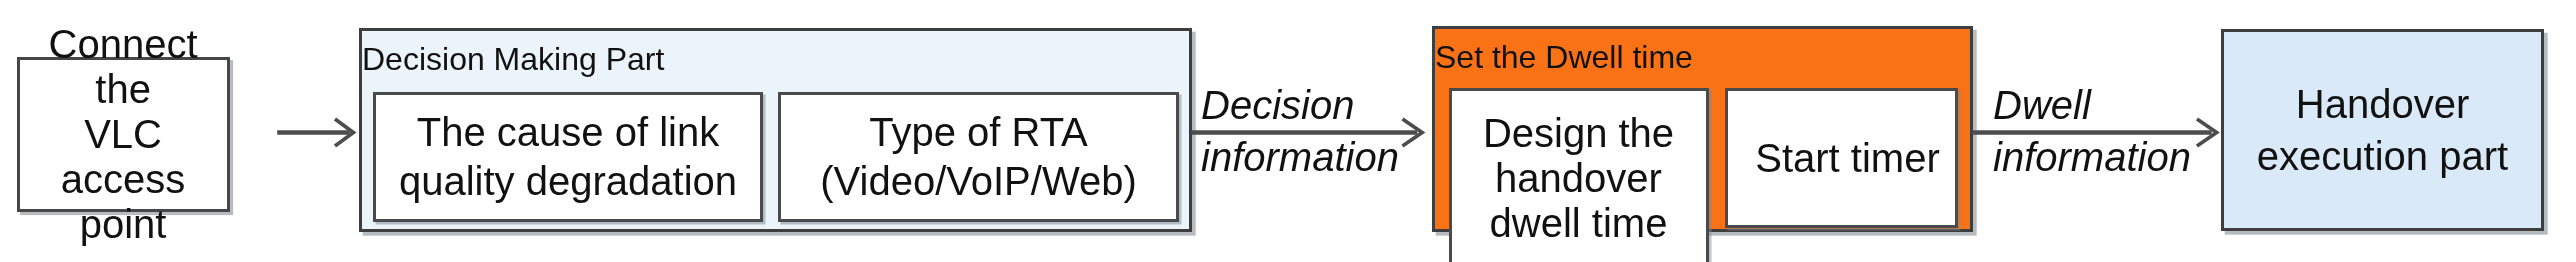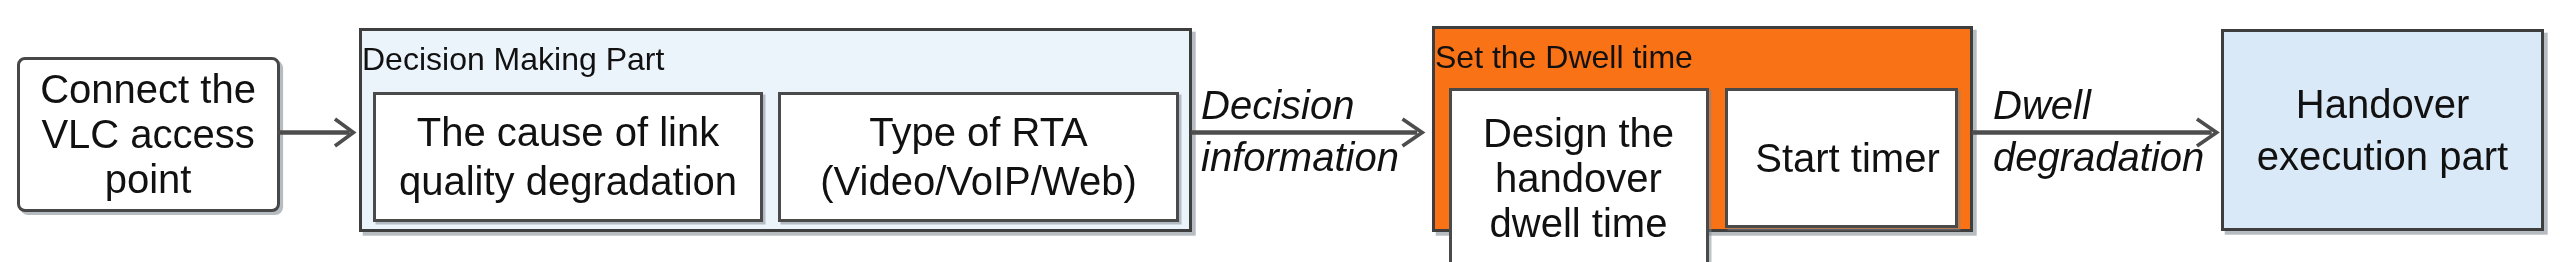--- a/index.html
+++ b/index.html
@@ -55,21 +55,21 @@
   .edge-label{
     position:absolute;font-size:40px;line-height:1.3;
     white-space:pre-line;text-align:left;font-style:italic;
   }
 </style>
 </head>
 <body>
 
 <div class="canvas">
 
-  <div class="node plainbox" style="left:16.6px;top:57px;width:263px;height:155px;border-radius:8px;">Connect the
+  <div class="node plainbox" style="left:16.6px;top:57px;width:213px;height:155px;">Connect the
 VLC access
 point</div>
 
   <svg class="arrow" style="left:276px;top:109px;width:86px;height:47px;" viewBox="0 0 140 76">
     <line x1="2" y1="38" x2="120" y2="38" stroke-width="7"></line>
     <polyline points="96,16 126,38 96,60" stroke-width="6"></polyline>
   </svg>
 
   <div class="group pale" style="left:359px;top:28px;width:833px;height:204px;">
     <div class="group-title">Decision Making Part</div>
@@ -92,19 +92,19 @@
 handover
 dwell time</div>
     <div class="innerbox lh2" style="left:290px;top:59px;width:233px;height:140px;padding-left:12px;">Start timer</div>
   </div>
 
   <svg class="arrow" style="left:1972px;top:106px;width:252px;height:53px;" viewBox="0 0 410 86">
     <line x1="0" y1="43" x2="390" y2="43" stroke-width="7"></line>
     <polyline points="366,21 398,43 366,65" stroke-width="6"></polyline>
   </svg>
   <div class="edge-label" style="left:1993px;top:79px;width:258px;">Dwell
-degradation</div>
+information</div>
 
   <div class="node bigbox" style="left:2221px;top:29px;width:323px;height:202px;">Handover
 execution part</div>
 
 </div>
 
 
 </body></html>

